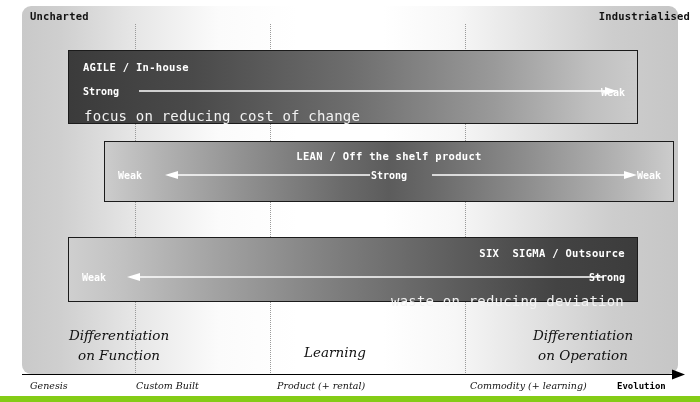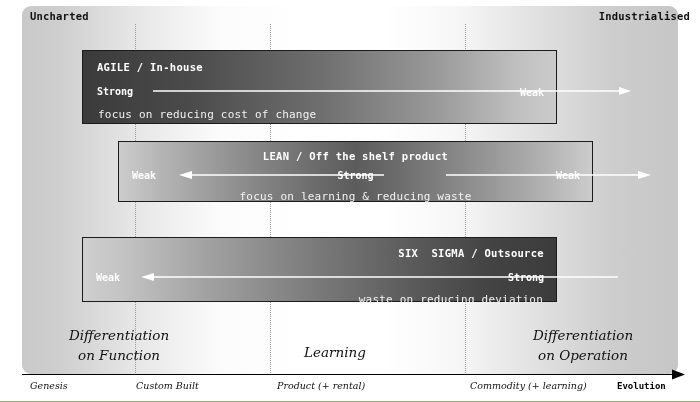--- a/index.html
+++ b/index.html
@@ -10,21 +10,21 @@
   body {
     font-family: "DejaVu Sans Mono", monospace;
   }
   #canvas {
     position: relative;
     width: 700px;
     height: 402px;
     background: #ffffff;
     overflow: hidden;
     box-sizing: border-box;
-    border-bottom: 1px solid #84cc16;
+    border-bottom: 6px solid #84cc16;
   }
 
   
   #panel {
     position: absolute;
     left: 22px;
     top: 6px;
     width: 656px;
     height: 368px;
     border-radius: 9px;
@@ -59,22 +59,22 @@
     color: #111111;
     letter-spacing: 0.2px;
     white-space: nowrap;
   }
   #label-uncharted { left: 30px; }
   #label-industrialised { right: 10px; }
 
   
   .band {
     position: absolute;
-    left: 82px;
-    width: 475px;
+    left: 68px;
+    width: 570px;
     border: 1px solid #1b1b1b;
     box-sizing: border-box;
     color: #ffffff;
   }
   #band-agile {
     top: 50px;
     height: 74px;
     background: linear-gradient(to right, #3b3b3b 0%, #4a4a4a 22%, #6e6e6e 50%, #9a9a9a 75%, #c0c0c0 92%, #cbcbcb 100%);
   }
   #band-lean {
@@ -93,21 +93,21 @@
   .band-title {
     position: absolute;
     font-size: 10.5px;
     font-weight: bold;
     color: #ffffff;
     white-space: pre;
     letter-spacing: 0.3px;
   }
   .band-note {
     position: absolute;
-    font-size: 11px;
+    font-size: 14px;
     color: #f2f2f2;
     white-space: pre;
     letter-spacing: 0.2px;
   }
   .band-end {
     position: absolute;
     font-size: 10px;
     font-weight: bold;
     color: #ffffff;
     white-space: nowrap;
@@ -228,21 +228,20 @@
     <svg class="arrow-svg" id="lean-arrow-left" width="205" height="12">
       <line x1="12" y1="6" x2="205" y2="6" stroke="#ffffff" stroke-width="1.6"></line>
       <polygon points="0,6 13,2 13,10" fill="#ffffff"></polygon>
     </svg>
     <div class="band-mid" id="lean-strong">Strong</div>
     <svg class="arrow-svg" id="lean-arrow-right" width="205" height="12">
       <line x1="0" y1="6" x2="193" y2="6" stroke="#ffffff" stroke-width="1.6"></line>
       <polygon points="205,6 192,2 192,10" fill="#ffffff"></polygon>
     </svg>
     <div class="band-end" id="lean-weak-right">Weak</div>
-    <div class="band-note" id="lean-note">focus on learning &amp; reducing waste</div>
   </div>
 
   <div class="band" id="band-sixsigma">
     <div class="band-title" id="sixsigma-title">SIX  SIGMA / Outsource</div>
     <div class="band-end" id="sixsigma-weak">Weak</div>
     <svg class="arrow-svg" id="sixsigma-arrow" width="477" height="12">
       <line x1="12" y1="6" x2="477" y2="6" stroke="#ffffff" stroke-width="1.6"></line>
       <polygon points="0,6 13,2 13,10" fill="#ffffff"></polygon>
     </svg>
     <div class="band-mid" id="sixsigma-strong">Strong</div>

